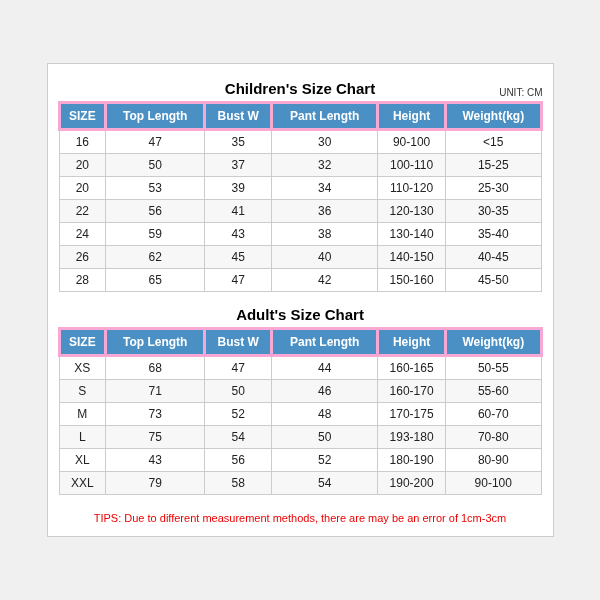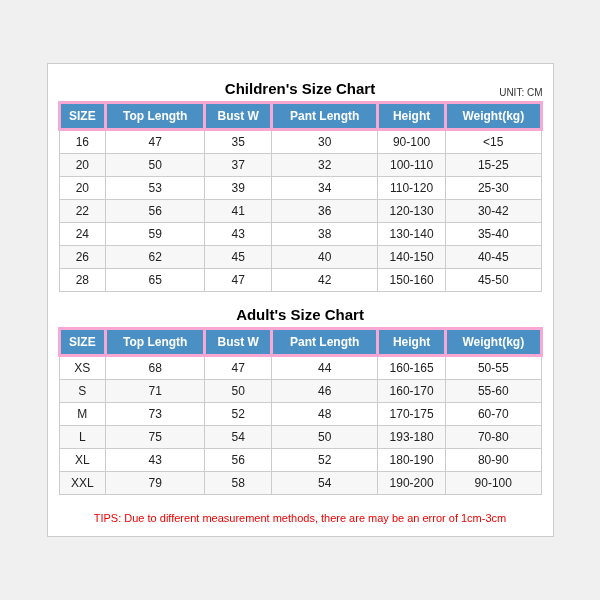--- a/index.html
+++ b/index.html
@@ -117,21 +117,21 @@
           <td>34</td>
           <td>110-120</td>
           <td>25-30</td>
         </tr>
         <tr>
           <td>22</td>
           <td>56</td>
           <td>41</td>
           <td>36</td>
           <td>120-130</td>
-          <td>30-42</td>
+          <td>30-35</td>
         </tr>
         <tr>
           <td>24</td>
           <td>59</td>
           <td>43</td>
           <td>38</td>
           <td>130-140</td>
           <td>35-40</td>
         </tr>
         <tr>

